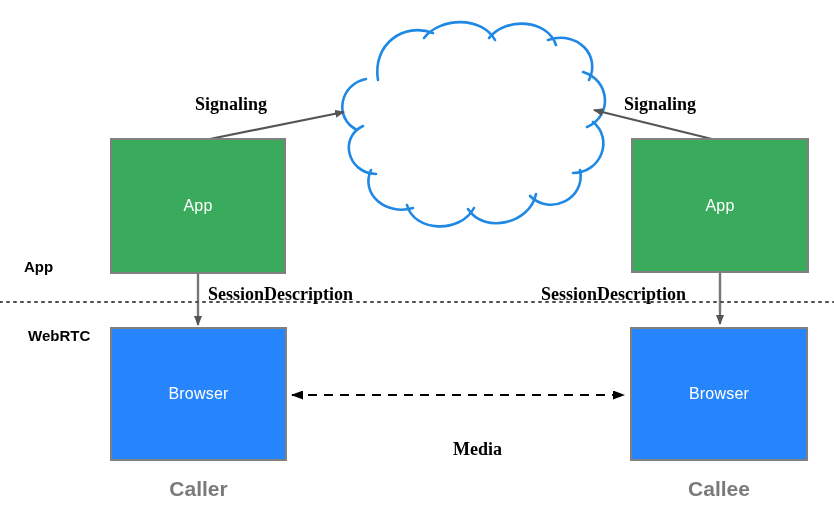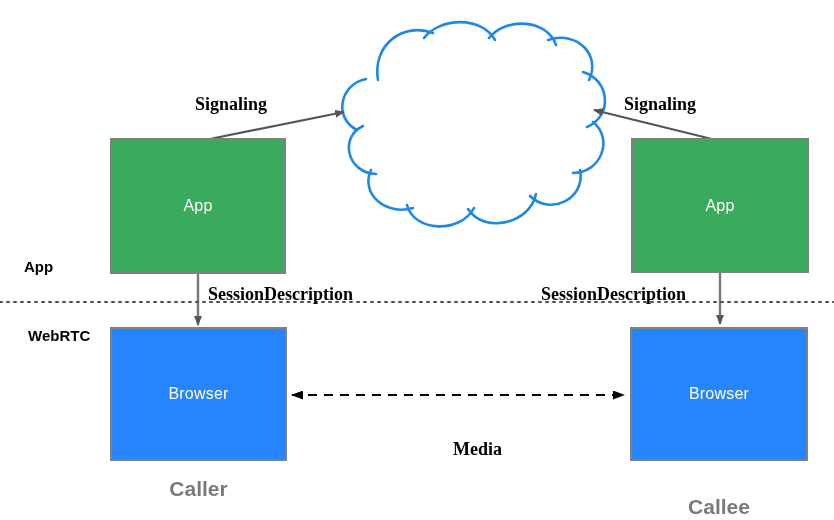--- a/index.html
+++ b/index.html
@@ -143,15 +143,15 @@
   <div class="edge-label" style="left:541px; top:285px;">SessionDescription</div>
 
   <div class="edge-label" style="left:453px; top:424px;margin-top:16px;">Media</div>
 
   <div class="layer-label" style="left:24px; top:259px;">App</div>
 
   <div class="layer-label" style="left:28px; top:328px;">WebRTC</div>
 
   <div class="role-label" style="left:110px; top:478px; width:177px;">Caller</div>
 
-  <div class="role-label" style="left:630px; top:496px; width:178px;text-align:center;">Callee</div>
+  <div class="role-label" style="left:630px; top:478px; width:178px;text-align:center;">Callee</div>
 
 </div>
 
 </body></html>

